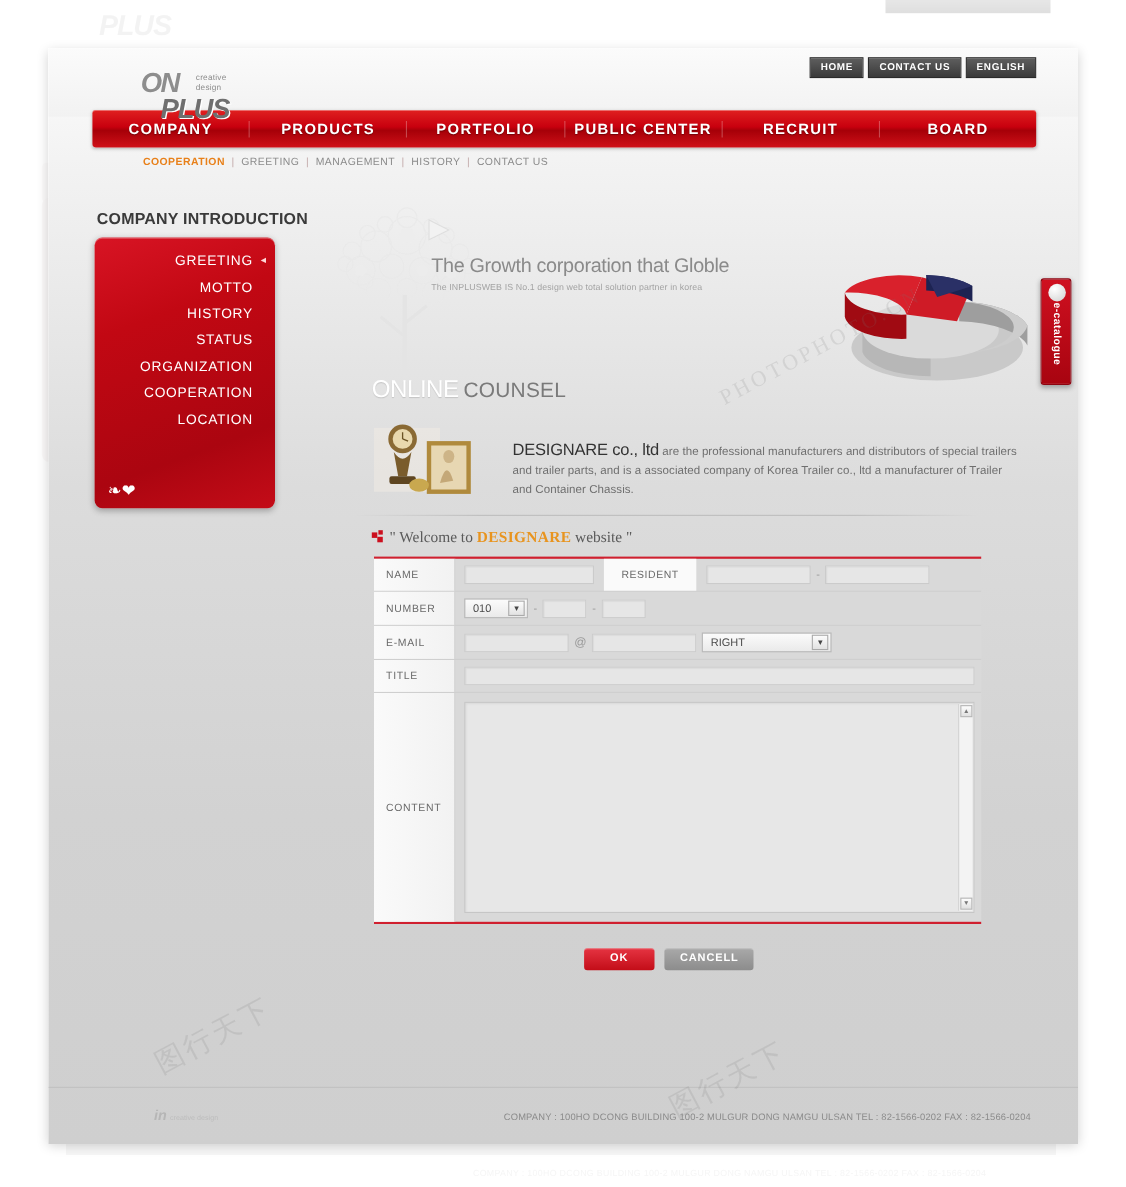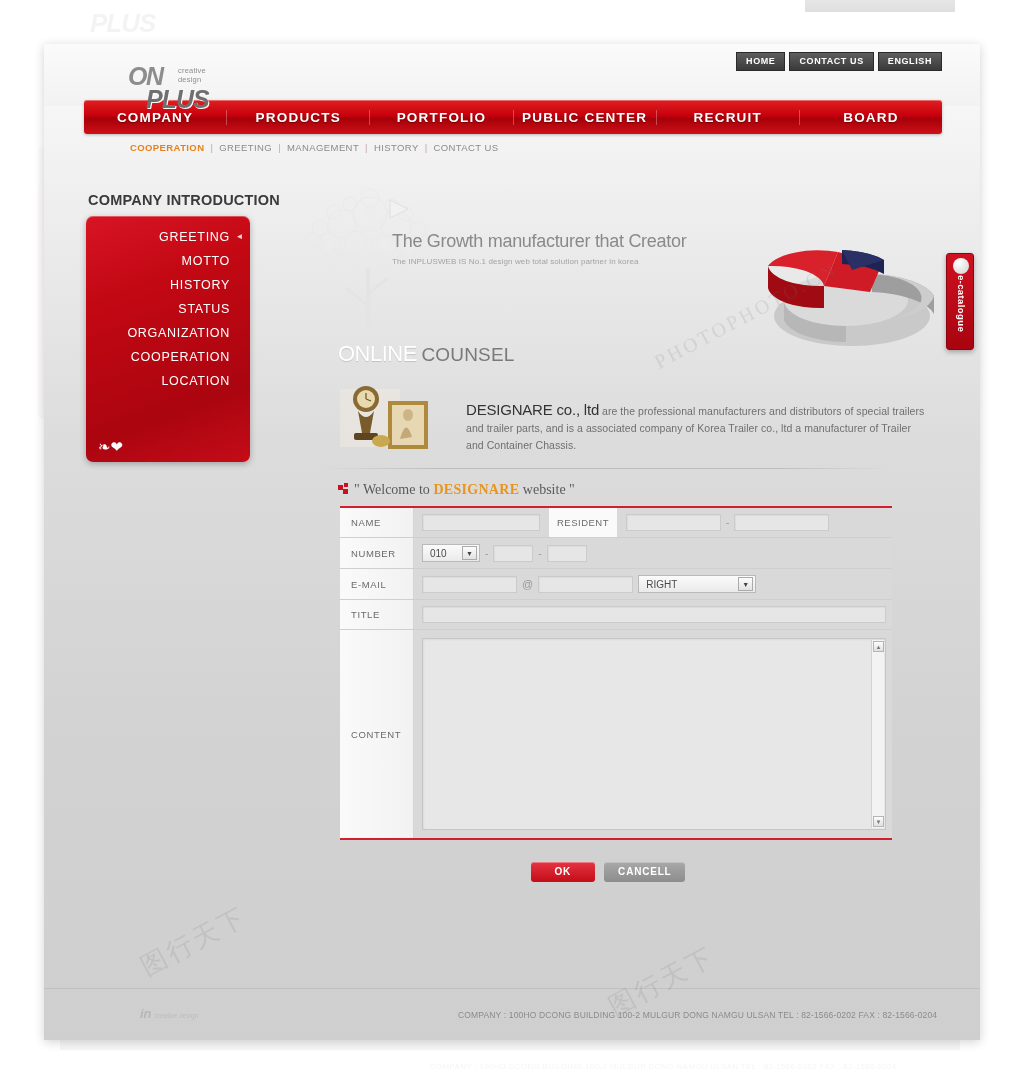--- a/index.html
+++ b/index.html
@@ -197,21 +197,21 @@
     background: #e6e6e6; border: 1px solid #cbcbcb; height: 17px;
     box-shadow: inset 1px 1px 1px rgba(0,0,0,.05);
   }
   .inp.w120 { width: 118px; }
   .inp.w40 { width: 40px; }
   .inp.w95 { width: 95px; }
   .inp.full { flex: 1; }
   .dash { color: #9a9a9a; font-size: 10px; }
   .at { color: #9a9a9a; font-size: 11px; }
   .residentLbl {
-    width: 68px; text-align: center; font-size: 9.5px; color: #6a6a6a;
+    width: 84px; text-align: center; font-size: 9.5px; color: #6a6a6a;
     letter-spacing: .5px; background: #fafafa; align-self: stretch;
     display: flex; align-items: center; justify-content: center;
     margin: -6px 4px -6px 4px;
   }
   .sel {
     background: linear-gradient(#fbfbfb,#eaeaea); border: 1px solid #b9b9b9;
     height: 18px; display: flex; align-items: center; font-size: 10px; color: #4a4a4a;
     padding-left: 7px; position: relative; cursor: pointer;
   }
   .sel .cap { flex: 1; }
@@ -413,21 +413,21 @@
       <circle cx="44" cy="70" r="5"></circle>
         <circle cx="126" cy="72" r="5"></circle>
         <circle cx="100" cy="70" r="5"></circle>
     </g>
     <rect x="82" y="92" width="4" height="74" fill="#e4e4e4"></rect>
     <path d="M84 130 L62 112 M84 118 L104 102" stroke="#e4e4e4" stroke-width="3" fill="none"></path>
     <path d="M106 42 l18 -9 -18 -9 z" fill="#f2f2f2" stroke="#dcdcdc"></path>
   </svg>
 
   <div class="banner">
-    <div class="l2">The Growth manufacturer that Creator</div>
+    <div class="l2">The Growth corporation that Globle</div>
     <div class="l3">The INPLUSWEB IS No.1 design web total solution partner in korea</div>
   </div>
 
   <svg class="pie" viewBox="0 0 225 130">
     <ellipse cx="130" cy="86" rx="78" ry="30" fill="#c9c9c9"></ellipse>
     <path d="M62 70 l0 20 a62 26 0 0 0 62 22 l0 -20 a62 26 0 0 1 -62 -22z" fill="#b7b7b7"></path>
     <ellipse cx="124" cy="70" rx="62" ry="26" fill="#dadada"></ellipse>
     <path d="M150 44 a70 28 0 0 1 62 22 l0 18 a70 28 0 0 0 -62 -22z" fill="#9e9e9e"></path>
     <path d="M150 44 a70 28 0 0 1 62 22 a70 28 0 0 1 -56 25 a58 24 0 0 0 -6 -47z" fill="#cdcdcd"></path>
     <path d="M46 36 l0 22 a52 22 0 0 0 56 20 l0 -22 a52 22 0 0 1 -56 -20z" fill="#a00a12"></path>

